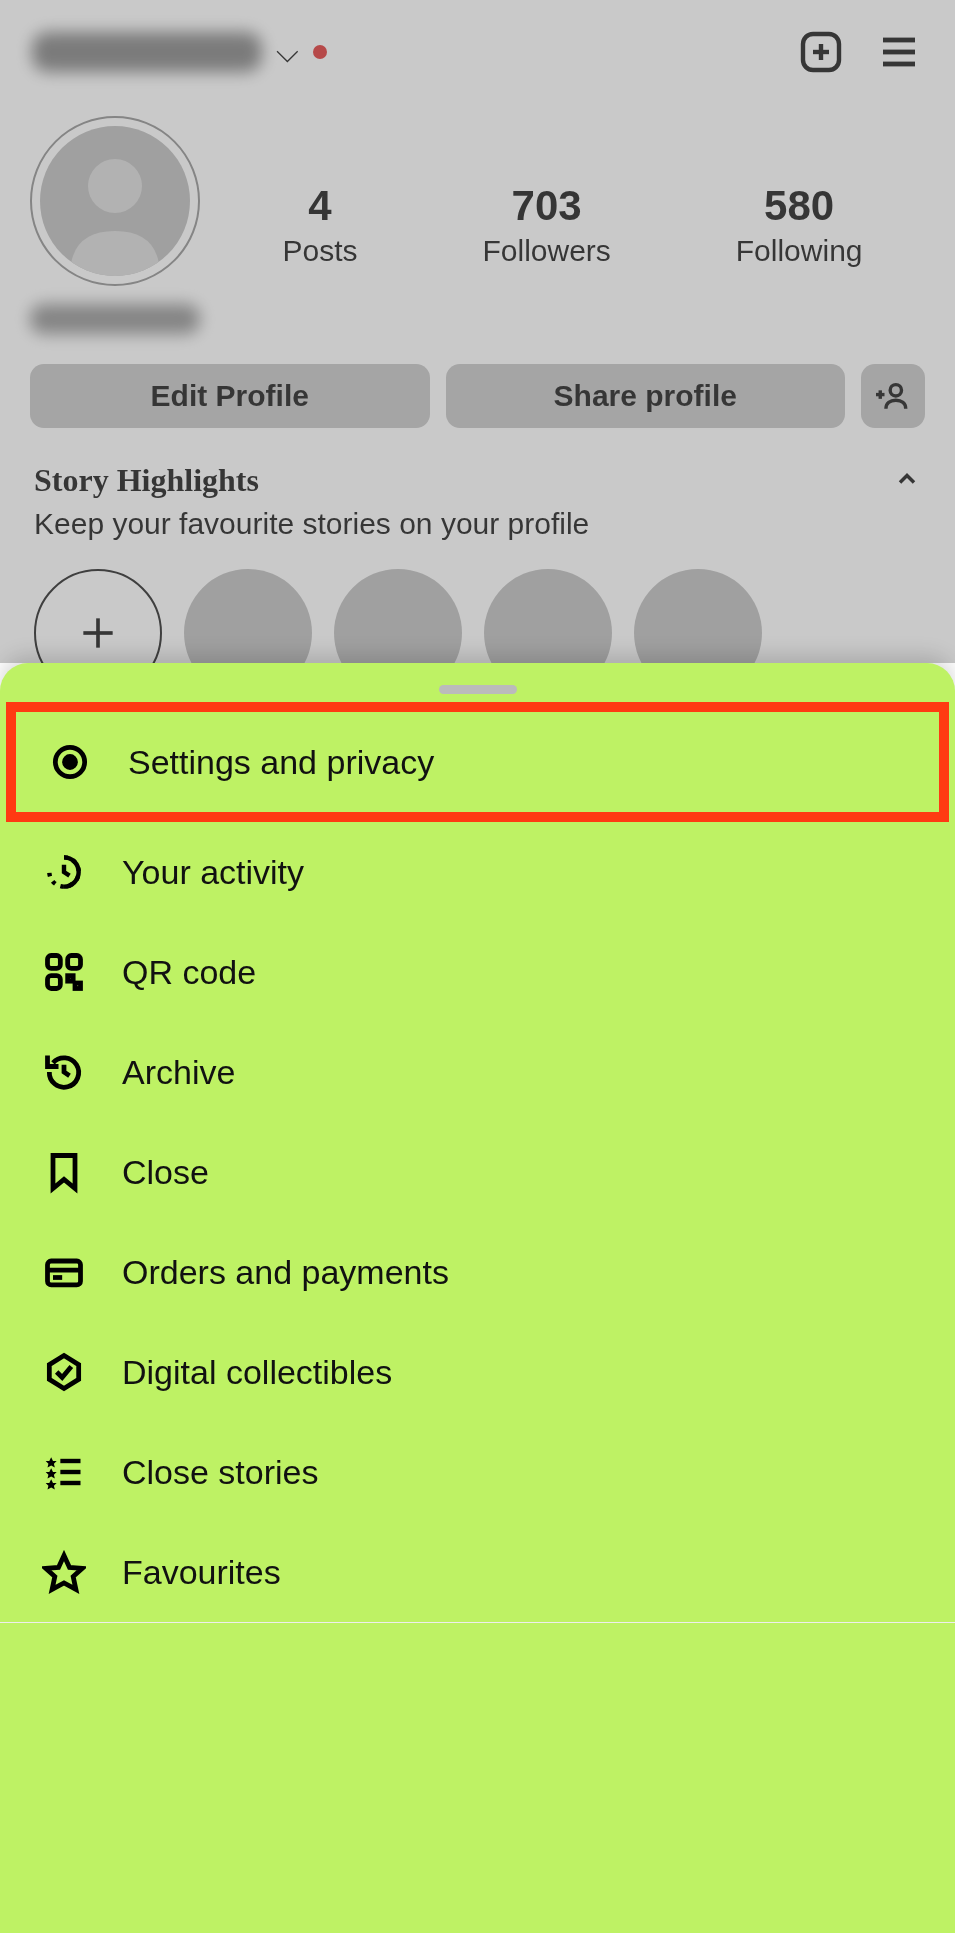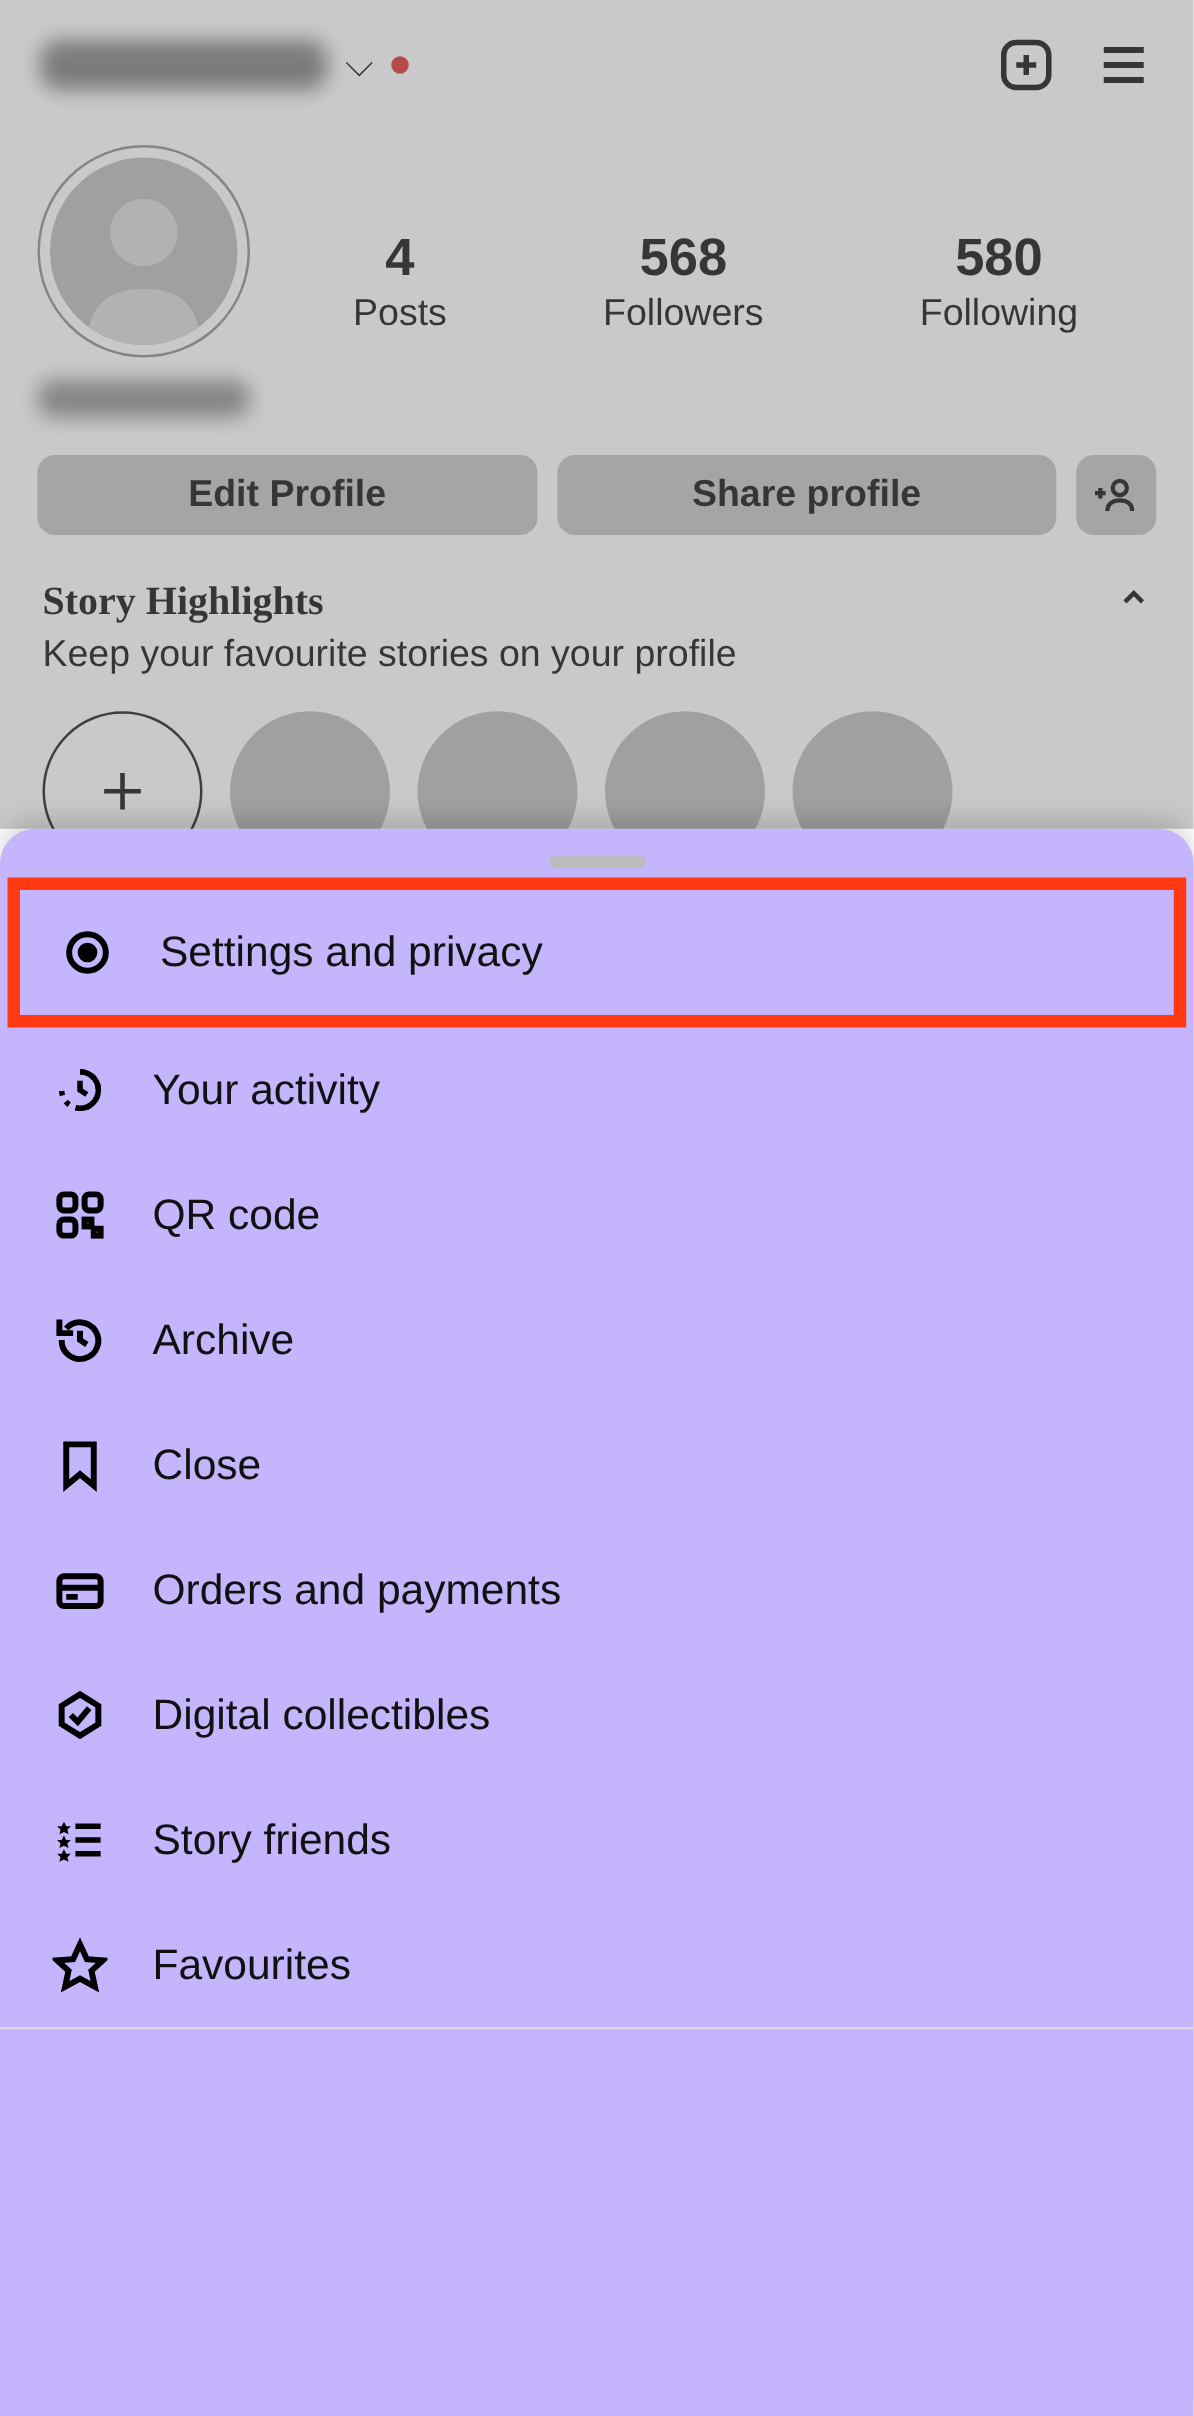--- a/index.html
+++ b/index.html
@@ -29,21 +29,21 @@
   .btn.wide { flex:1; }
   .btn.sq { width:64px; }
   .highlights { padding: 34px 34px 0 34px; }
   .hl-head { display:flex; justify-content:space-between; align-items:center;font-family:Liberation Serif, serif; }
   .hl-title { font-size:32px; font-weight:700; }
   .hl-sub { font-size:30px; margin-top:8px; }
   .hl-row { display:flex; gap:22px; margin-top:28px; padding-left:0; }
   .hl-circle { width:128px; height:128px; border-radius:50%; background:#b7b7b7; flex-shrink:0; }
   .hl-add { width:128px; height:128px; border-radius:50%; border:2px solid #111; background:transparent; display:flex; align-items:center; justify-content:center; font-size:54px; flex-shrink:0;}
   
-  .sheet { position:absolute; top:663px; left:0; width:100%; height:calc(1933px - 663px); background:#c4b5fd; border-top-left-radius:28px; border-top-right-radius:28px; box-shadow: 0 -8px 20px rgba(0,0,0,0.15); overflow:hidden; }
+  .sheet { position:absolute; top:663px; left:0; width:100%; height:calc(1933px - 663px); background:#bef264; border-top-left-radius:28px; border-top-right-radius:28px; box-shadow: 0 -8px 20px rgba(0,0,0,0.15); overflow:hidden; }
   .grabber { width:78px; height:9px; background:#bbb; border-radius:5px; margin: 22px auto 8px auto; }
   .menu-item { display:flex; align-items:center; gap:34px; padding: 28px 40px; font-size:34px; color:#111; }
   .menu-item .icon-wrap { width:48px; display:flex; justify-content:center; }
   .highlight-box { border:10px solid #ff3a12; margin: 0 6px; }
   .highlight-box .menu-item { padding-left:30px; padding-right:30px; }
   .divider { height:1px; background:#eee; margin:0 0; }
 </style>
 </head>
 <body>
 
@@ -86,21 +86,21 @@
             </div>
           </div>
           <div class="display-name-blur"></div>
         </div>
         <div class="stats">
           <div>
             <div class="stat-num">4</div>
             <div class="stat-label">Posts</div>
           </div>
           <div>
-            <div class="stat-num">568</div>
+            <div class="stat-num">703</div>
             <div class="stat-label">Followers</div>
           </div>
           <div>
             <div class="stat-num">580</div>
             <div class="stat-label">Following</div>
           </div>
         </div>
       </div>
 
       <div class="buttons-row">
@@ -232,21 +232,21 @@
       <span class="icon-wrap">
         <svg width="44" height="44" viewBox="0 0 24 24" fill="none" stroke="#000" stroke-width="2.4">
           <polygon points="5 4 6 6 8 6 6.5 7.5 7 9.5 5 8.5 3 9.5 3.5 7.5 2 6 4 6" fill="#000" stroke="none"></polygon>
           <line x1="10" y1="6" x2="21" y2="6"></line>
           <polygon points="5 10 6 12 8 12 6.5 13.5 7 15.5 5 14.5 3 15.5 3.5 13.5 2 12 4 12" fill="#000" stroke="none"></polygon>
           <line x1="10" y1="12" x2="21" y2="12"></line>
           <polygon points="5 16 6 18 8 18 6.5 19.5 7 21.5 5 20.5 3 21.5 3.5 19.5 2 18 4 18" fill="#000" stroke="none"></polygon>
           <line x1="10" y1="18" x2="21" y2="18"></line>
         </svg>
       </span>
-      <span>Story friends</span>
+      <span>Close stories</span>
     </div>
 
     <div class="menu-item">
       <span class="icon-wrap">
         <svg width="44" height="44" viewBox="0 0 24 24" fill="none" stroke="#000" stroke-width="2.6">
           <polygon points="12 3 15 9.5 22 10 17 14.5 18.5 21.5 12 18 5.5 21.5 7 14.5 2 10 9 9.5"></polygon>
         </svg>
       </span>
       <span>Favourites</span>
     </div>

